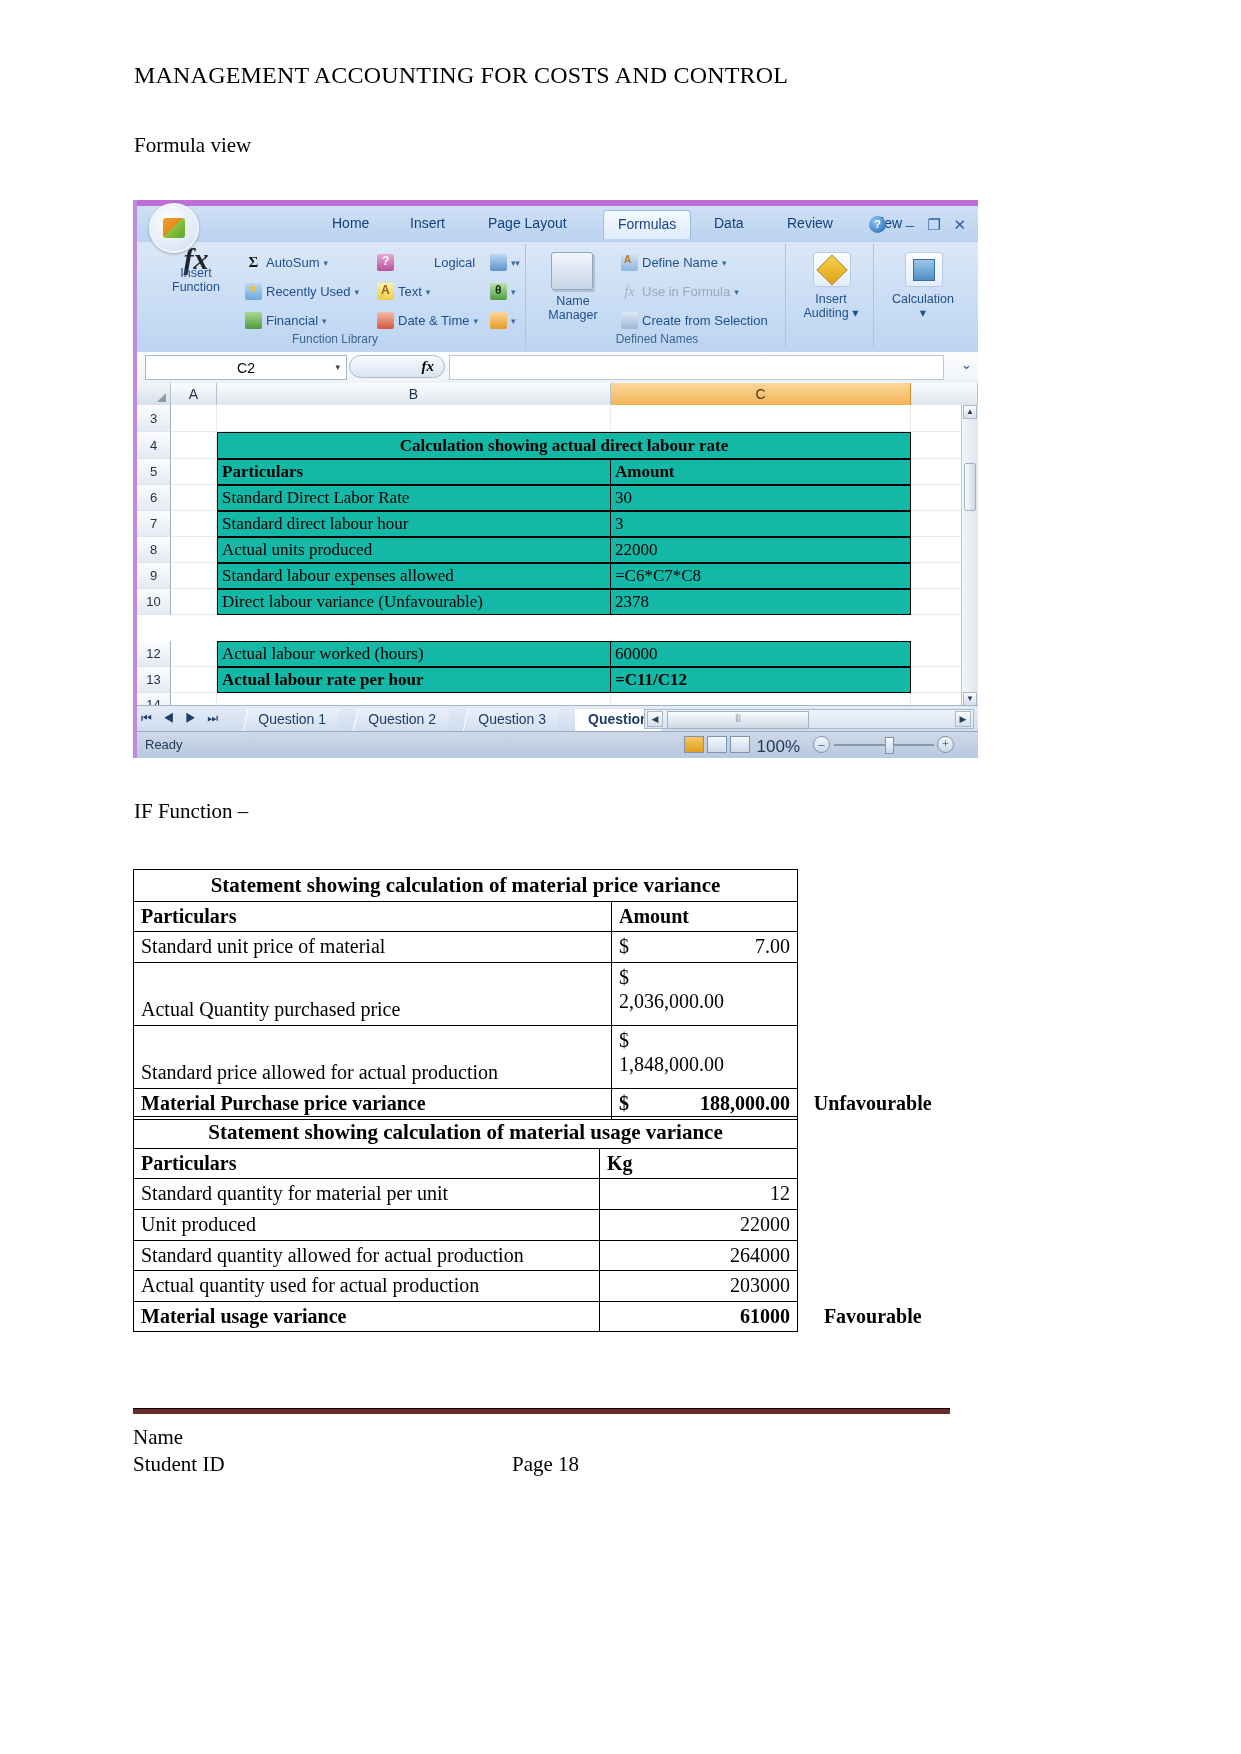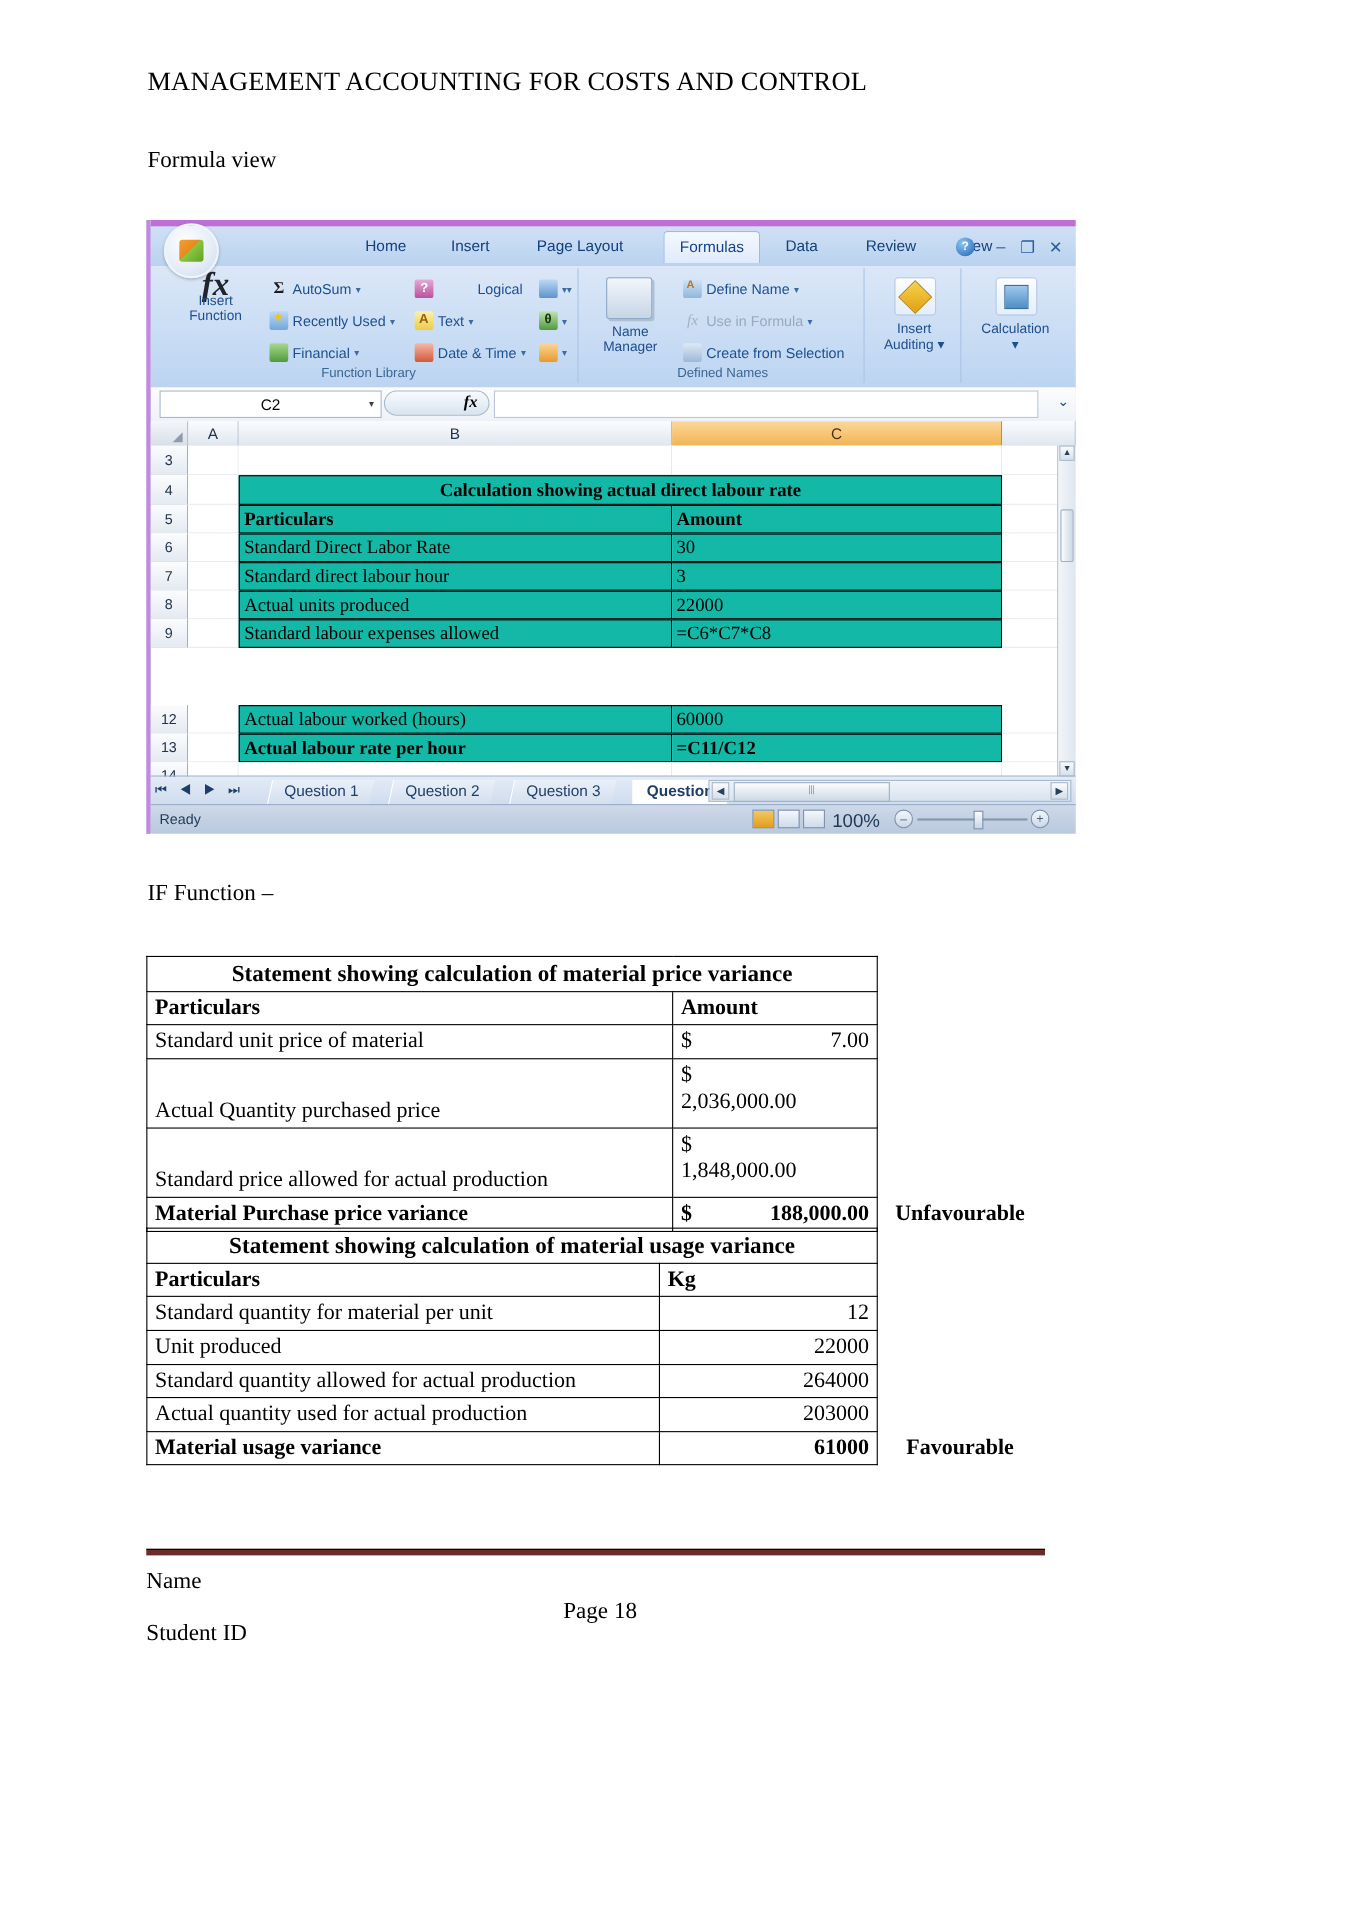--- a/index.html
+++ b/index.html
@@ -511,21 +511,20 @@
     background: #6b2b2b;
     border-top: 1px solid #000;
   }
   .footer-name {
     position: absolute; left: 133px; top: 1425px;
     font-size: 21px;
   }
   .footer-sid {
     position: absolute; left: 133px; top: 1452px;
     font-size: 21px;
-    margin-top: 20px;
   }
   .footer-page {
     position: absolute; left: 512px; top: 1452px;
     font-size: 21px;
   }
 </style>
 </head>
 <body>
 
 <div class="page-header-title">MANAGEMENT ACCOUNTING FOR COSTS AND CONTROL</div>
@@ -720,20 +719,27 @@
         <div class="cell-plain" style="left:34px; top:0; width:46px; height:26px;"></div>
         <div class="tbl-cell b" style="top:0; height:26px;">Actual units produced</div>
         <div class="tbl-cell c" style="top:0; height:26px;">22000</div>
         <div class="cell-plain" style="left:774px; top:0; right:16px; height:26px;"></div>
       </div>
       <div class="rowband" style="top:180px; height:26px;">
         <div class="rowhdr" style="top:0; height:26px;">9</div>
         <div class="cell-plain" style="left:34px; top:0; width:46px; height:26px;"></div>
         <div class="tbl-cell b" style="top:0; height:26px;">Standard labour expenses allowed</div>
         <div class="tbl-cell c" style="top:0; height:26px;">=C6*C7*C8</div>
+        <div class="cell-plain" style="left:774px; top:0; right:16px; height:26px;"></div>
+      </div>
+      <div class="rowband" style="top:206px; height:26px;">
+        <div class="rowhdr" style="top:0; height:26px;">10</div>
+        <div class="cell-plain" style="left:34px; top:0; width:46px; height:26px;"></div>
+        <div class="tbl-cell b" style="top:0; height:26px;">Direct labour variance (Unfavourable)</div>
+        <div class="tbl-cell c" style="top:0; height:26px;">2378</div>
         <div class="cell-plain" style="left:774px; top:0; right:16px; height:26px;"></div>
       </div>
       <div class="rowband" style="top:258px; height:26px;">
         <div class="rowhdr" style="top:0; height:26px;">12</div>
         <div class="cell-plain" style="left:34px; top:0; width:46px; height:26px;"></div>
         <div class="tbl-cell b" style="top:0; height:26px;">Actual labour worked (hours)</div>
         <div class="tbl-cell c" style="top:0; height:26px;">60000</div>
         <div class="cell-plain" style="left:774px; top:0; right:16px; height:26px;"></div>
       </div>
       <div class="rowband" style="top:284px; height:26px;">

